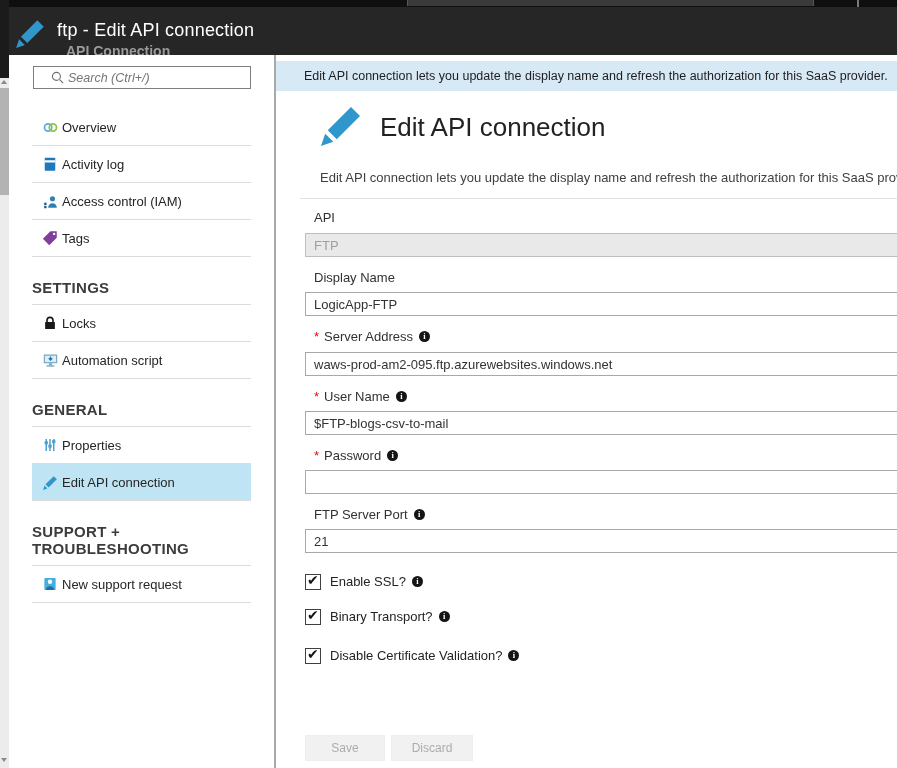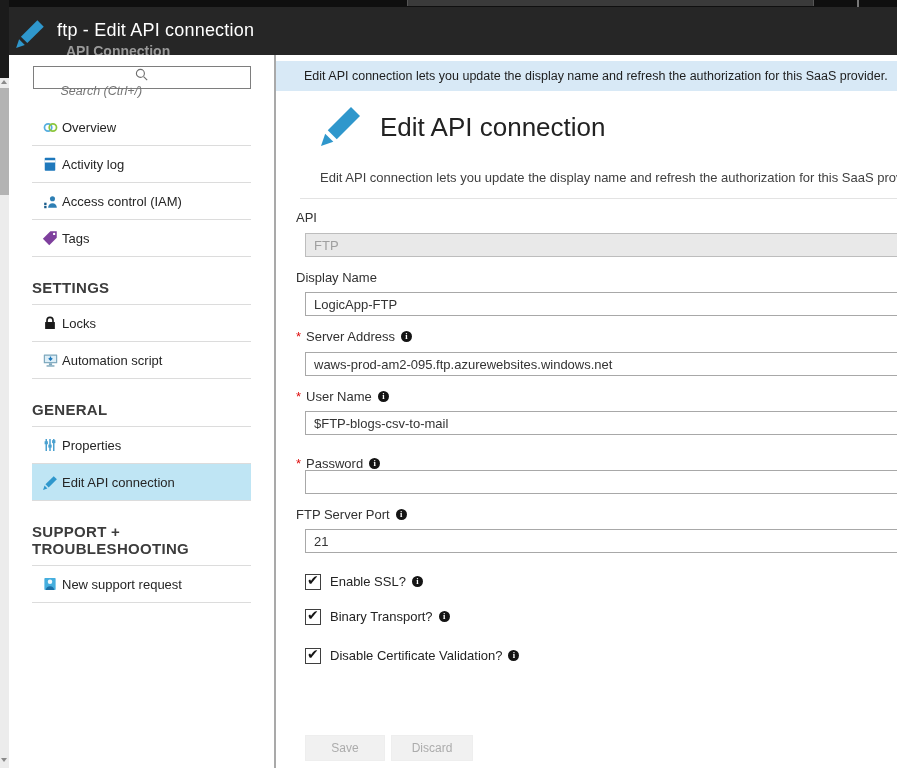--- a/index.html
+++ b/index.html
@@ -19,37 +19,37 @@
   .hdr-title{position:absolute;left:57px;top:13px;font-size:18px;color:#ffffff;font-weight:normal;letter-spacing:.2px;}
   .hdr-subtitle{position:absolute;left:58px;top:36px;font-size:14px;font-weight:bold;color:#9b9b9b;margin-left:8px;}
   
   .left-strip{position:absolute;left:0;top:0;width:9px;height:768px;background:#ececec;z-index:6;}
   .left-strip .dark{position:absolute;left:0;top:0;width:9px;height:78px;background:#1b1b1b;}
   .scroll-up{position:absolute;left:1px;top:80px;width:0;height:0;border-left:3.5px solid transparent;border-right:3.5px solid transparent;border-bottom:4px solid #8a8a8a;}
   .scroll-down{position:absolute;left:1px;top:758px;width:0;height:0;border-left:3.5px solid transparent;border-right:3.5px solid transparent;border-top:4px solid #8a8a8a;}
   .scroll-thumb{position:absolute;left:0;top:88px;width:9px;height:107px;background:#b3b3b3;}
   
   .sidebar{position:absolute;left:9px;top:55px;width:265px;height:713px;background:#ffffff;border-right:2px solid #a9a9a9;box-sizing:content-box;z-index:2;}
-  .search-box{margin:11px 23px 0 24px;width:218px;height:23px;border:1px solid #7e7e7e;box-sizing:border-box;display:flex;align-items:center;padding:0 6px;background:#fff;flex-direction:column;}
+  .search-box{margin:11px 23px 0 24px;width:218px;height:23px;border:1px solid #7e7e7e;box-sizing:border-box;display:flex;align-items:center;padding:0 16px;background:#fff;}
   .search-box input{border:none;outline:none;flex:1;min-width:0;background:transparent;font-family:"Liberation Sans",sans-serif;font-style:italic;font-size:12.5px;color:#5a5a5a;}
   .nav{margin-top:20px;}
   .nav-item{height:36px;margin:0 23px;display:flex;align-items:center;border-bottom:1px solid #dcdcdc;cursor:pointer;}
   .nav-item .nicon{width:20px;height:20px;margin-left:8px;flex:0 0 auto;display:flex;align-items:center;justify-content:center;}
   .nav-item .nlabel{margin-left:2px;font-size:13px;color:#252525;white-space:nowrap;}
   .nav-item.selected{background:#bfe5f4;}
   .section-label{margin:0 23px;padding:22px 0 8px 0;border-bottom:1px solid #dcdcdc;font-size:15px;font-weight:bold;color:#3c3c3c;letter-spacing:.3px;}
   
   .main{position:absolute;left:276px;top:55px;width:621px;height:713px;background:#ffffff;overflow:hidden;z-index:1;}
   .banner{position:absolute;left:0;top:6px;right:0;height:30px;background:#d8e9f6;display:flex;align-items:center;}
   .banner-text{margin-left:28px;font-size:12.5px;color:#1d1d1d;}
   .hero-icon{position:absolute;left:42px;top:46px;}
   .hero-title{position:absolute;left:104px;top:57px;font-size:26px;color:#222222;font-weight:normal;margin:0;}
   .hero-desc{position:absolute;left:44px;top:115px;font-size:13px;color:#3f3f3f;white-space:nowrap;}
   .hero-divider{position:absolute;left:24px;right:0;top:143px;height:1px;background:#e3e3e3;}
-  .field-label{position:absolute;left:20px;height:16px;display:flex;align-items:center;font-size:13px;color:#313131;white-space:nowrap;}
+  .field-label{position:absolute;left:38px;height:16px;display:flex;align-items:center;font-size:13px;color:#313131;white-space:nowrap;}
   .asterisk{color:#dd0b0b;margin-right:5px;font-size:13px;}
   .asterisk::after{content:"*";}
   .info-dot{display:inline-block;width:11px;height:11px;margin-left:6px;border-radius:50%;background:#141414;color:#fff;font-family:"Liberation Serif",serif;font-weight:bold;font-size:8.5px;line-height:11px;text-align:center;}
   .info-dot::after{content:"i";}
   .text-input{position:absolute;left:29px;right:-2px;height:24px;box-sizing:border-box;border:1px solid #a8a8a8;background:#fff;padding:0 8px;font-family:"Liberation Sans",sans-serif;font-size:13px;color:#333;outline:none;}
   .text-input.disabled{background:#e9e9e9;color:#9f9f9f;border-color:#bdbdbd;}
   .cb-row{position:absolute;left:29px;height:17px;display:flex;align-items:center;}
   .cb-box{width:16px;height:16px;box-sizing:border-box;border:1.5px solid #3f3f3f;background:#fff;position:relative;cursor:pointer;flex:0 0 auto;}
   .cb-box.checked::after{content:"\2714";position:absolute;left:1px;top:-3px;font-size:14px;color:#141414;}
   .cb-label{margin-left:9px;font-size:13px;color:#232323;white-space:nowrap;display:flex;align-items:center;}
@@ -227,21 +227,21 @@
   </div>
   <input class="text-input" style="top: 297px;" value="waws-prod-am2-095.ftp.azurewebsites.windows.net">
 
   <div class="field-label" style="top:333px;">
     <span class="asterisk"></span>
     <span>User Name</span>
     <span class="info-dot"></span>
   </div>
   <input class="text-input" style="top: 356px;" value="$FTP-blogs-csv-to-mail">
 
-  <div class="field-label" style="top:392px;margin-top:8px;">
+  <div class="field-label" style="top:392px;">
     <span class="asterisk"></span>
     <span>Password</span>
     <span class="info-dot"></span>
   </div>
   <input class="text-input" style="top: 415px;" value="">
 
   <div class="field-label" style="top:451px;">
     <span>FTP Server Port</span>
     <span class="info-dot"></span>
   </div>

